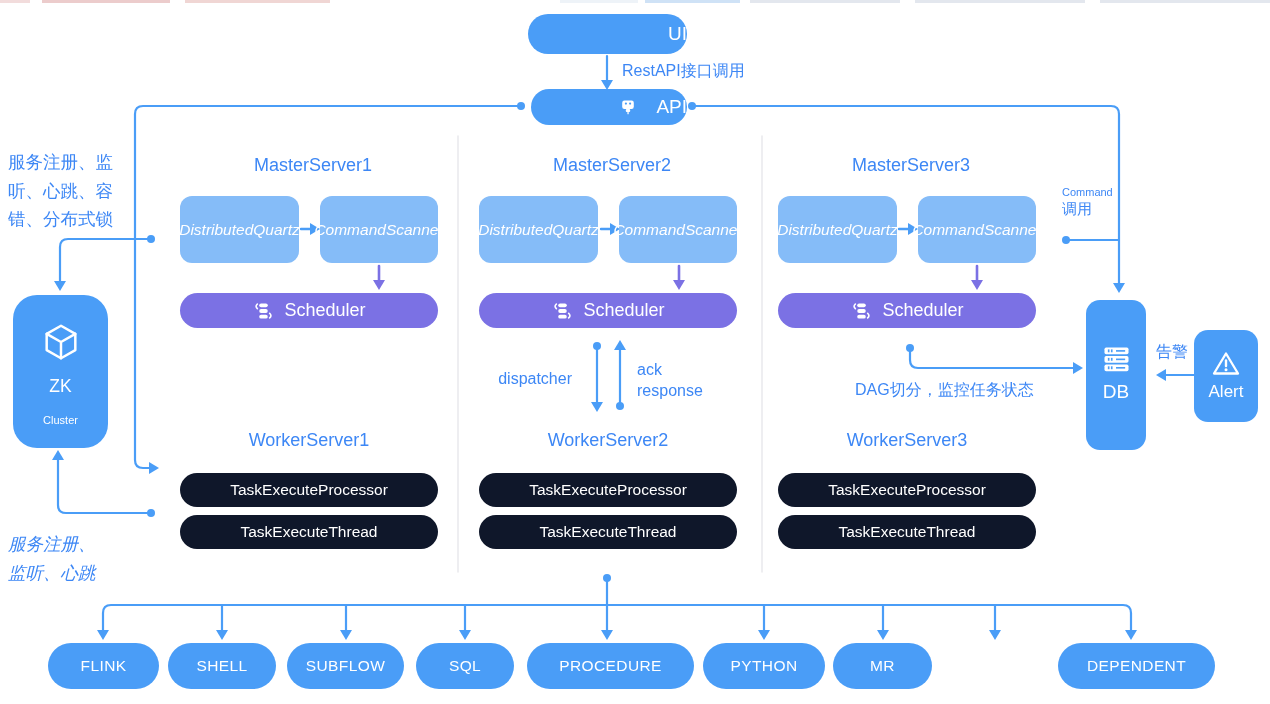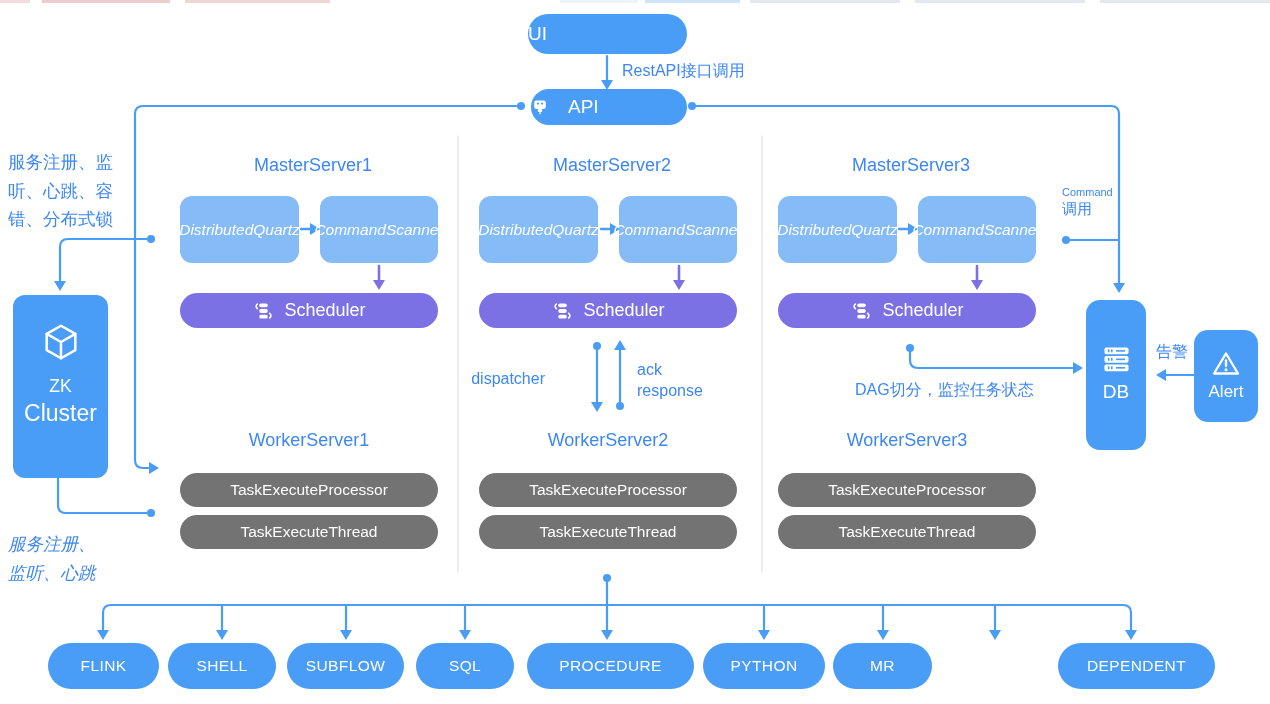--- a/index.html
+++ b/index.html
@@ -2,45 +2,45 @@
 <html><head>
 <meta charset="utf-8">
 <style>
   html,body{margin:0;padding:0;background:#fff;}
   .stage{position:relative;width:1270px;height:704px;background:#ffffff;overflow:hidden;
          font-family:"Liberation Sans","DejaVu Sans",sans-serif;}
   .top-strip{position:absolute;top:0;left:0;width:1270px;height:4px;z-index:3;}
   .seg{position:absolute;top:0;height:3px;}
   .wires{position:absolute;top:0;left:0;width:1270px;height:704px;z-index:1;}
   .node,.lbl{position:absolute;z-index:2;}
-  .pill{display:flex;align-items:center;justify-content:flex-start;background:#4a9df7;color:#fff;}
+  .pill{display:flex;align-items:center;justify-content:flex-end;background:#4a9df7;color:#fff;}
   .ui-pill{left:528px;top:14px;width:159px;height:40px;border-radius:20px;font-size:19px;}
   .api-pill{left:531px;top:89px;width:156px;height:36px;border-radius:18px;font-size:19px;gap:19px;}
   .lbl{color:#3d87f5;}
   .restapi{left:622px;top:61px;font-size:16px;}
   .mcol{width:258px;height:180px;top:152px;}
   .wcol{width:258px;height:125px;top:428px;}
   .c0{left:180px}.c1{left:479px}.c2{left:778px}
   .col-title{position:absolute;top:3px;left:8px;right:0;text-align:center;color:#3d87f5;font-size:18px;}
   .sub{position:absolute;top:44px;width:119px;height:67px;border-radius:12px;background:#85bcf8;color:#fff;
        font-size:15.5px;line-height:21px;display:flex;flex-direction:row;align-items:center;justify-content:center;font-style:italic;}
   .sub.dq{left:0}.sub.cs{left:140px;width:118px}
   .sched{position:absolute;left:0;top:141px;width:258px;height:35px;border-radius:18px;background:#7b71e4;
          color:#fff;font-size:18px;display:flex;align-items:center;justify-content:center;gap:9px;}
   .wtitle{position:absolute;top:2px;left:0;right:0;text-align:center;color:#3d87f5;font-size:18px;}
-  .wpill{position:absolute;left:0;width:258px;height:34px;border-radius:17px;background:#737373;color:#fff;
+  .wpill{position:absolute;left:0;width:258px;height:34px;border-radius:17px;background:#0f172a;color:#fff;
          font-size:15.5px;display:flex;align-items:center;justify-content:center;}
   .wp1{top:45px}.wp2{top:87px}
   .zk-label{left:8px;top:148px;font-size:17.5px;line-height:28.5px;}
-  .zk-box{left:13px;top:295px;width:95px;height:183px;border-radius:12px;background:#4a9df7;color:#fff;
+  .zk-box{left:13px;top:295px;width:95px;height:153px;border-radius:24px;background:#4a9df7;color:#fff;
           display:flex;flex-direction:column;align-items:center;padding-top:26px;box-sizing:border-box;}
   .zk-box .txt1{margin-top:13px;font-size:17.5px;}
-  .zk-box .txt2{margin-top:3px;font-size:23px;}
+  .zk-box .txt2{margin-top:17px;font-size:11px;}
   .zk-bottom-label{left:8px;top:530px;font-size:17.5px;line-height:29px;font-style:italic;}
-  .dispatcher{left:435px;top:370px;width:110px;text-align:right;font-size:16px;}
+  .dispatcher{left:462px;top:370px;width:110px;text-align:right;font-size:16px;}
   .ack{left:637px;top:359px;font-size:16px;line-height:21px;}
   .dag{left:855px;top:380px;font-size:16px;}
   .cmd1{left:1062px;top:186px;font-size:11px;}
   .cmd2{left:1062px;top:200px;font-size:15px;}
   .alarm{left:1156px;top:342px;font-size:16px;}
   .db-box{left:1086px;top:300px;width:60px;height:150px;border-radius:14px;background:#4a9df7;color:#fff;
           display:flex;flex-direction:column;align-items:center;justify-content:center;gap:9px;font-size:19px;}
   .alert-box{left:1194px;top:330px;width:64px;height:92px;border-radius:14px;background:#4a9df7;color:#fff;
           display:flex;flex-direction:column;align-items:center;justify-content:center;gap:5px;font-size:17px;}
   .task{top:643px;height:46px;border-radius:23px;background:#4a9df7;color:#fff;font-size:15.5px;

